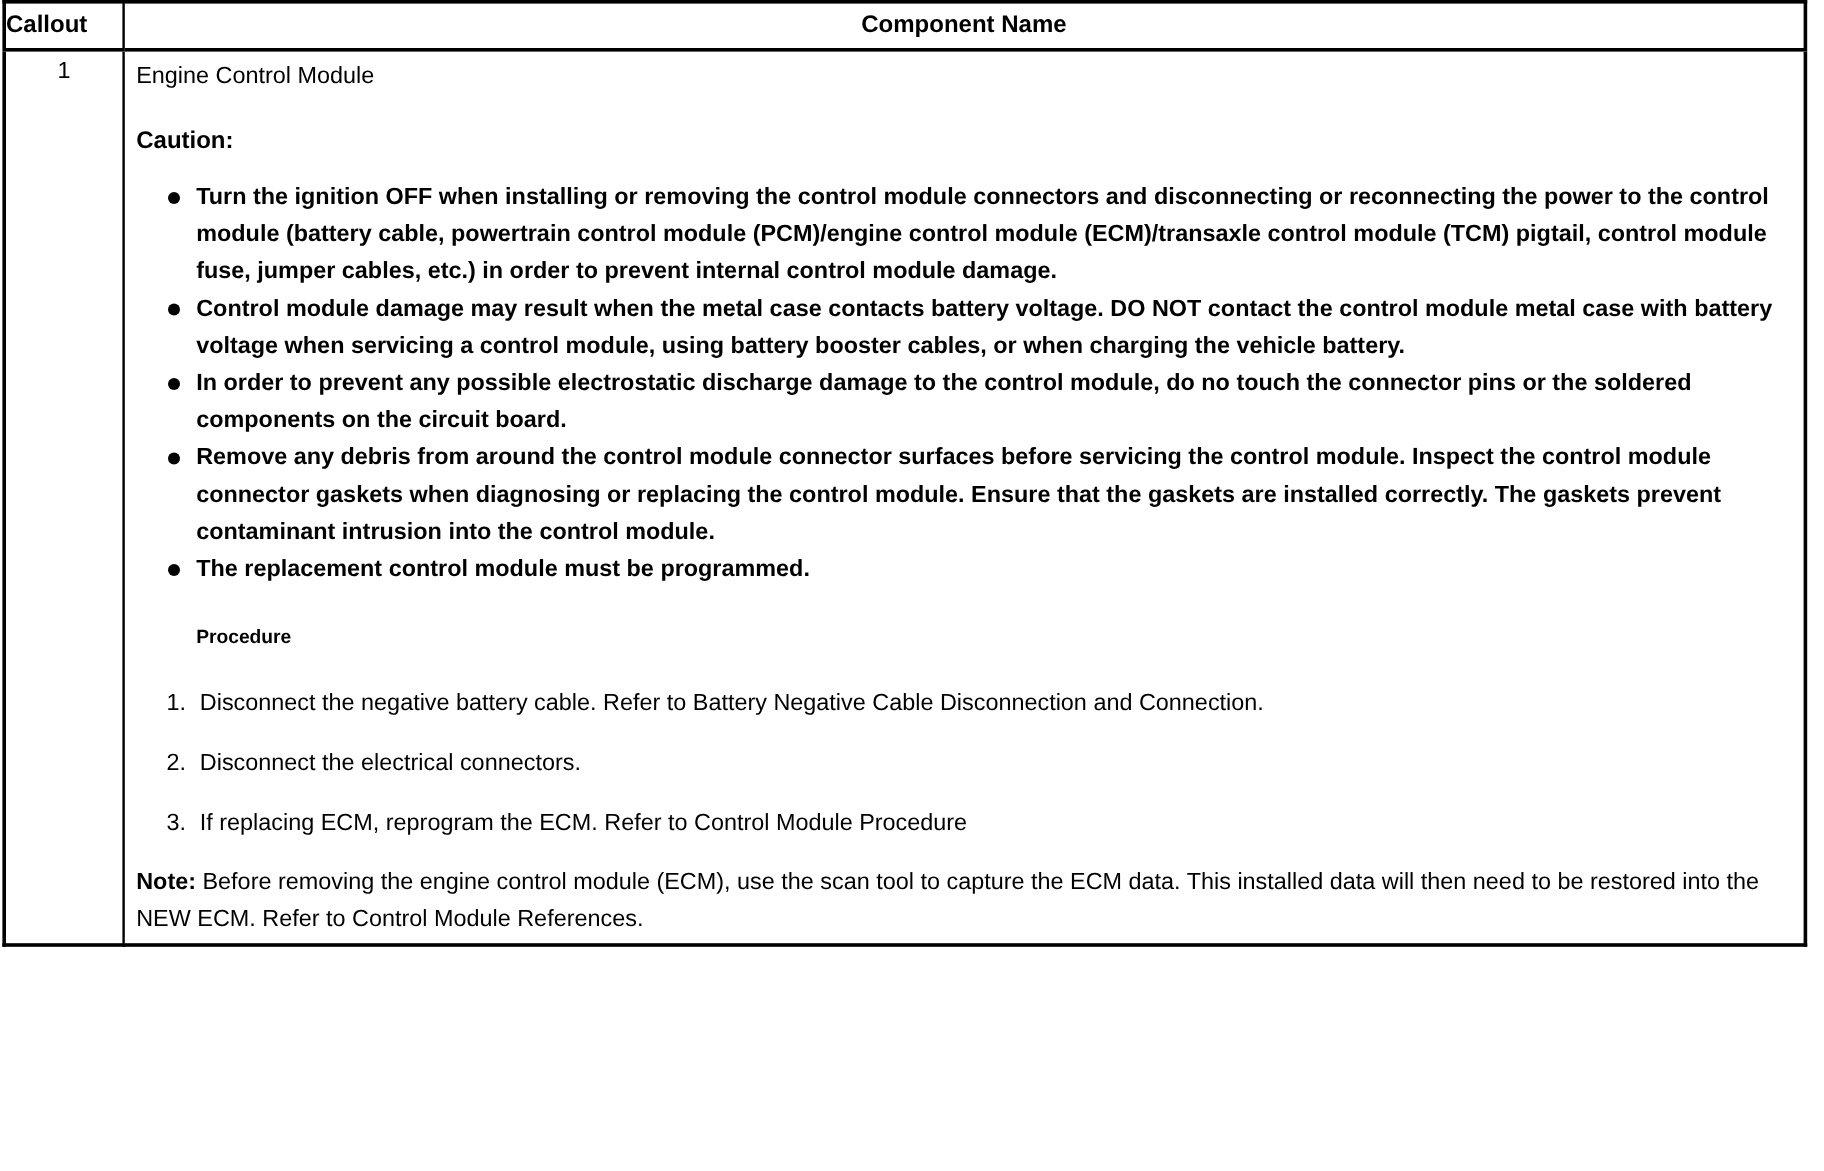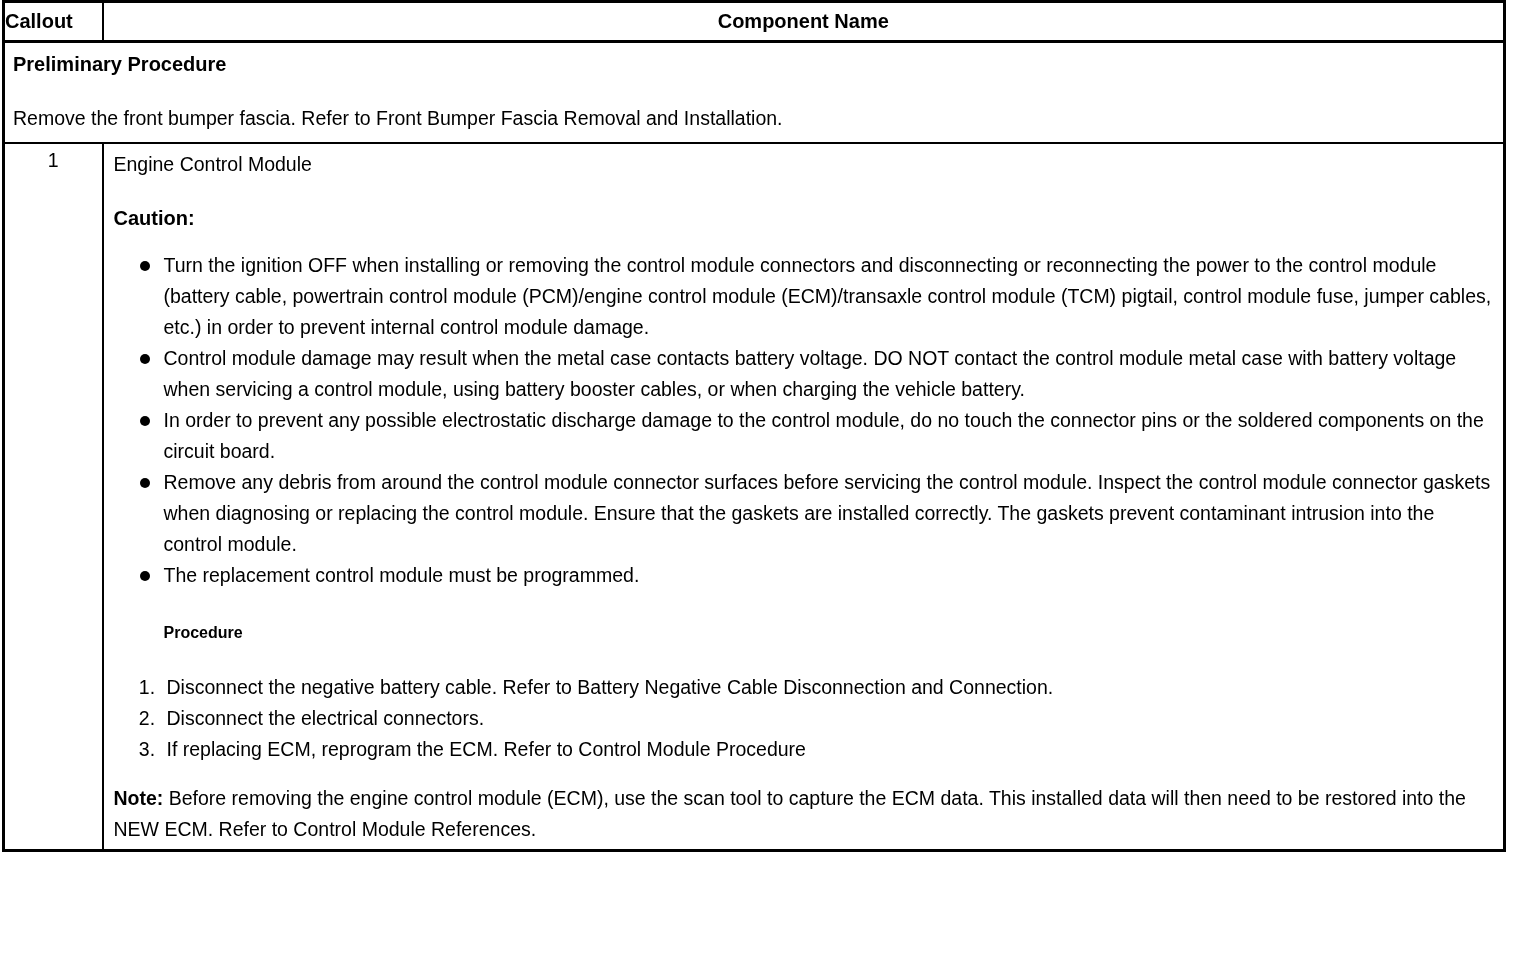--- a/index.html
+++ b/index.html
@@ -73,59 +73,54 @@
     margin-bottom: 16px;
   }
   ul.cautions {
     list-style: none;
     margin: 0 0 26px 0;
     padding: 0;
   }
   ul.cautions li {
     position: relative;
     padding-left: 50px;
+    font-weight: bold;
   }
   ul.cautions li::before {
     content: "";
     position: absolute;
     left: 26px;
     top: 11px;
     width: 10px;
     height: 10px;
     border-radius: 50%;
     background: #000;
   }
   .procedure-label {
     font-size: 16px;
     margin: 0 0 24px 50px;
   }
   ol.steps {
     margin: 0 0 18px 0;
     padding-left: 47px;
   }
-  ol.steps li { padding-left: 6px; }
+  ol.steps li { padding-left: 6px; margin-top: 19px; }
 </style>
 </head>
 <body>
 
 <div class="page">
 
   <table class="doc-table">
     <tbody>
         <tr class="header-row">
       <th class="callout-col">Callout</th>
       <th class="comp-col">Component Name</th>
     </tr>
 
-    <tr class="prelim-row">
-      <td colspan="2" class="prelim-cell">
-        <div class="prelim-heading">Preliminary Procedure</div>
-        <div class="prelim-text">Remove the front bumper fascia. Refer to Front Bumper Fascia Removal and Installation.</div>
-      </td>
-    </tr>
 
     <tr class="main-row">
       <td class="callout-cell">1</td>
       <td class="content-cell">
         <div class="comp-name">Engine Control Module</div>
 
         <div class="caution-label bold">Caution:</div>
 
         <ul class="cautions">
 

